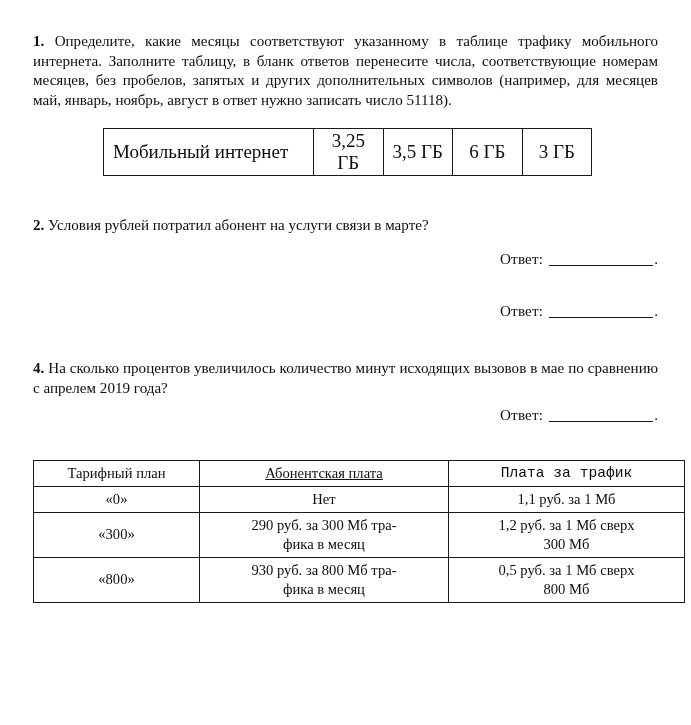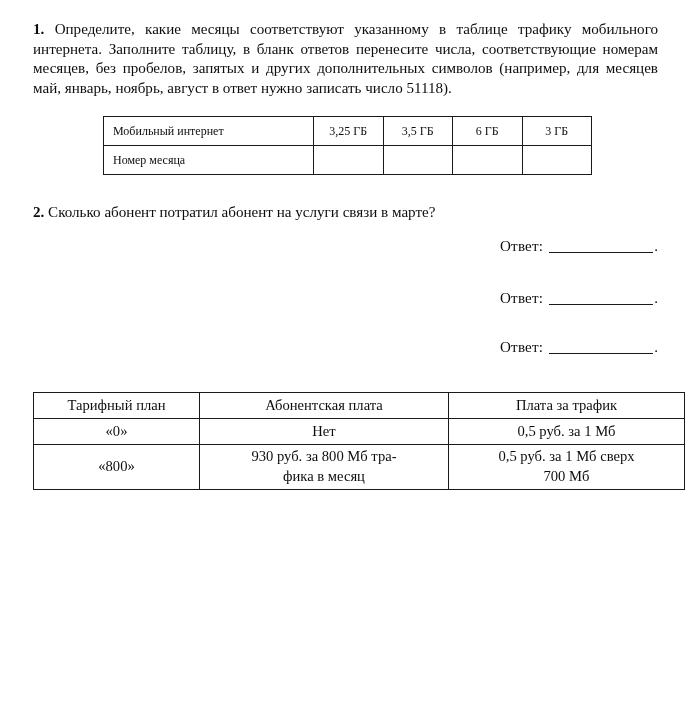--- a/index.html
+++ b/index.html
@@ -16,21 +16,21 @@
     position: relative;
   }
   .page {
     width: 691px;
     height: 725px;
     padding: 0;
     box-sizing: border-box;
     position: relative;
   }
   .block {
-    margin: 4px 33px 0 33px;
+    margin: 16px 33px 0 33px;
   }
 
   
   .para {
     font-size: 15.1px;
     line-height: 19.6px;
     text-align: justify;
     text-justify: inter-word;
     hyphens: manual;
     margin: 0;
@@ -57,21 +57,21 @@
     vertical-align: -2px;
     height: 11px;
   }
 
   
   .tbl-mobile {
     border-collapse: collapse;
     margin: 0 0 0 103px;
     width: 489px;
     table-layout: fixed;
-    font-size: 12px;
+    font-size: 19px;
   }
   .tbl-mobile td {
     border: 1.3px solid #1a1a1a;
     height: 26px;
     padding: 1px 6px;
     text-align: center;
     vertical-align: middle;
   }
   .tbl-mobile td.label-cell {
     text-align: left;
@@ -89,22 +89,22 @@
   }
   .tbl-tariff td,
   .tbl-tariff th {
     border: 1.3px solid #1a1a1a;
     padding: 0 4px;
     text-align: center;
     vertical-align: middle;
     font-weight: normal;
   }
   .tbl-tariff .col-plan  { width: 157px; margin-top: 23px; }
-  .tbl-tariff .col-fee   { width: 240px; }
-  .tbl-tariff .col-traf  { width: 227px; }
+  .tbl-tariff .col-fee   { width: 240px; text-decoration: underline; }
+  .tbl-tariff .col-traf  { width: 227px; font-family: Liberation Mono, monospace; }
   .tbl-tariff .row-head td { height: 25px; }
   .tbl-tariff .row-zero td { height: 25px; }
   .tbl-tariff .row-tall td {
     height: 44px;
     line-height: 19.4px;
   }
   .cell-two-line {
     display: block;
     line-height: 19.4px;
   }
@@ -133,80 +133,87 @@
 
   <table class="tbl-mobile">
     <tbody>
       <tr>
         <td class="label-cell">Мобильный интернет</td>
         <td>3,25 ГБ</td>
         <td>3,5 ГБ</td>
         <td>6 ГБ</td>
         <td>3 ГБ</td>
       </tr>
-      <tr>
-        <td class="label-cell">Номер месяца</td>
-        <td></td>
-        <td></td>
-        <td></td>
-        <td></td>
-      </tr>
     </tbody>
   </table>
 
   <div class="sp-24"></div>
 
   <div class="block">
-    <p class="para"><span class="qnum">2.</span> <span>Сколько абонент потратил абонент на услуги связи в марте?</span></p>
+    <p class="para"><span class="qnum">2.</span> <span>Условия рублей потратил абонент на услуги связи в марте?</span></p>
   </div>
 
   <div class="sp-14"></div>
 
   <div class="answer-row"><span class="answer-label">Ответ:</span><span class="answer-blank"></span><span>.</span></div>
 
   <div class="sp-22"></div>
 
 
   <div class="sp-10"></div>
 
   <div class="answer-row"><span class="answer-label">Ответ:</span><span class="answer-blank"></span><span>.</span></div>
 
   <div class="sp-22"></div>
 
+  <div class="block">
+    <p class="para"><span class="qnum">4.</span> <span>На сколько процентов увеличилось количество минут исходящих вызовов в мае по сравнению с апрелем 2019 года?</span></p>
+  </div>
 
   <div class="sp-8"></div>
 
   <div class="answer-row"><span class="answer-label">Ответ:</span><span class="answer-blank"></span><span>.</span></div>
 
   <div class="sp-22"></div>
 
 
   <div class="sp-12"></div>
 
   <table class="tbl-tariff">
     <tbody>
       <tr class="row-head">
         <td class="col-plan">Тарифный план</td>
         <td class="col-fee">Абонентская плата</td>
         <td class="col-traf">Плата за трафик</td>
       </tr>
       <tr class="row-zero">
         <td>«0»</td>
         <td>Нет</td>
-        <td>0,5 руб. за 1 Мб</td>
+        <td>1,1 руб. за 1 Мб</td>
+      </tr>
+      <tr class="row-tall">
+        <td>«300»</td>
+        <td>
+          <span class="cell-two-line">290 руб. за 300 Мб тра-</span>
+          <span class="cell-two-line">фика в месяц</span>
+        </td>
+        <td>
+          <span class="cell-two-line">1,2 руб. за 1 Мб сверх</span>
+          <span class="cell-two-line">300 Мб</span>
+        </td>
       </tr>
       <tr class="row-tall">
         <td>«800»</td>
         <td>
           <span class="cell-two-line">930 руб. за 800 Мб тра-</span>
           <span class="cell-two-line">фика в месяц</span>
         </td>
         <td>
           <span class="cell-two-line">0,5 руб. за 1 Мб сверх</span>
-          <span class="cell-two-line">700 Мб</span>
+          <span class="cell-two-line">800 Мб</span>
         </td>
       </tr>
     </tbody>
   </table>
 
   <div class="sp-14"></div>
 
 
   <div class="sp-20"></div>
 

